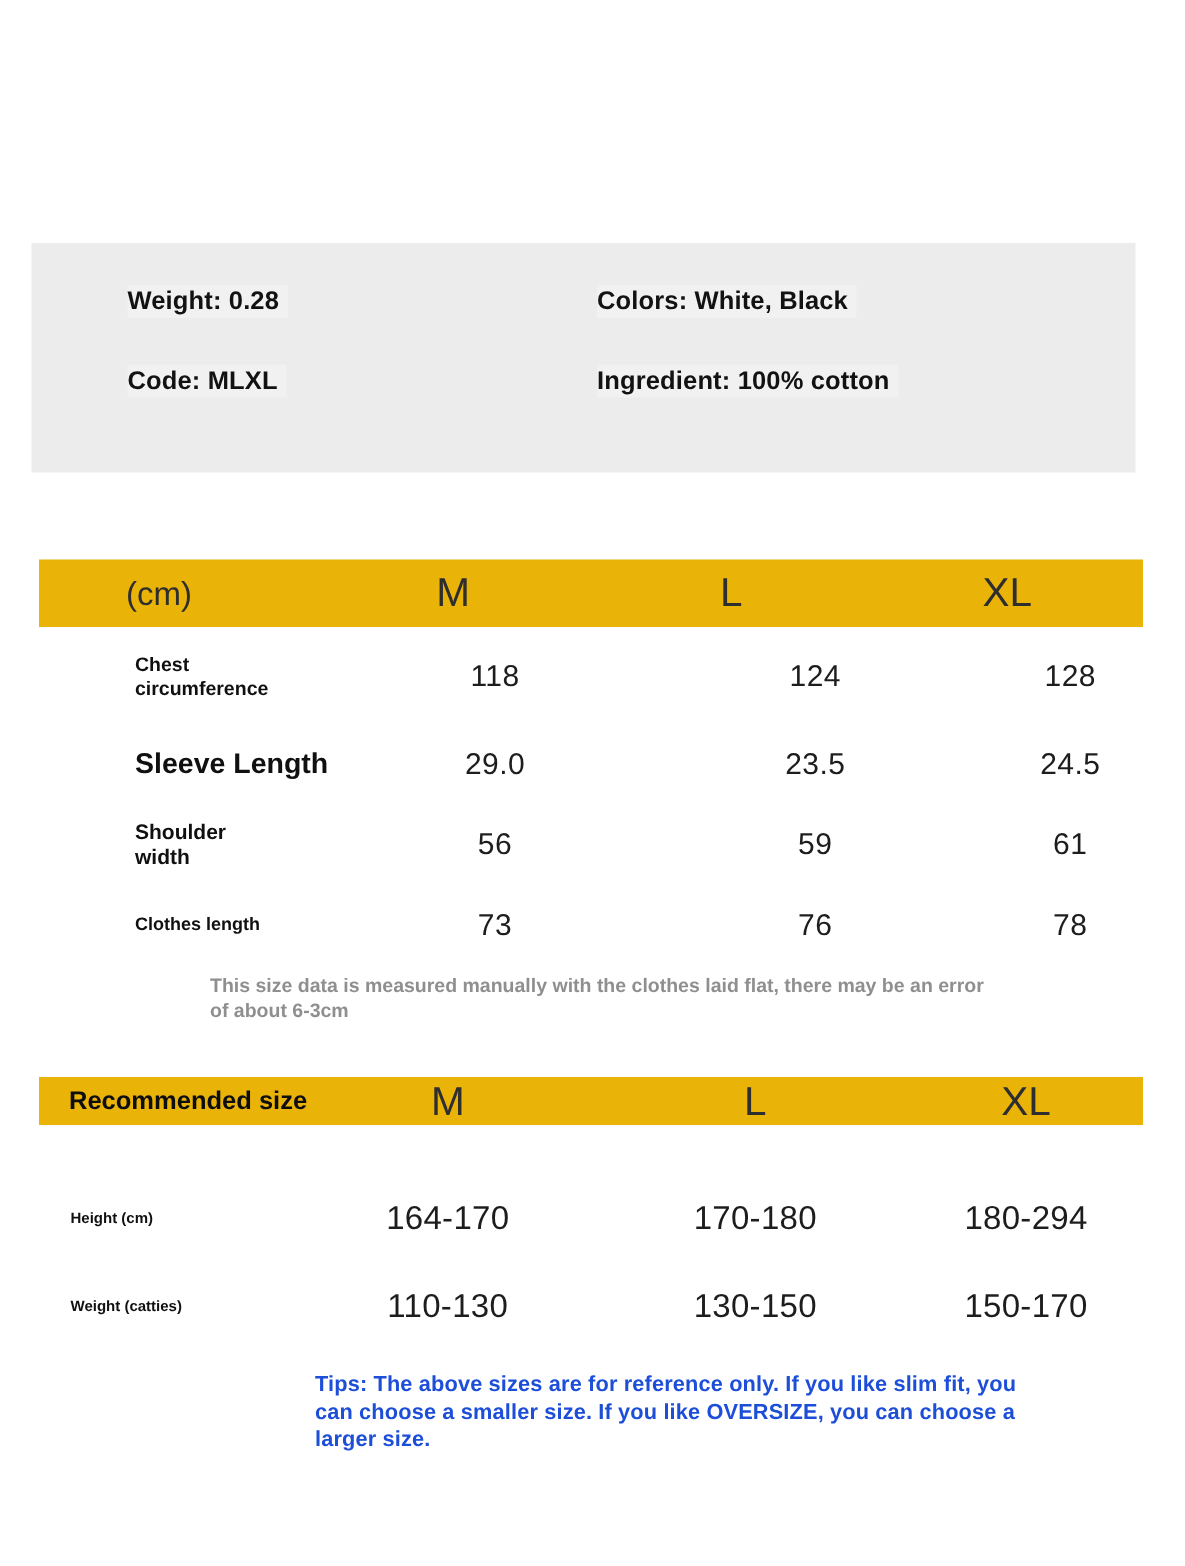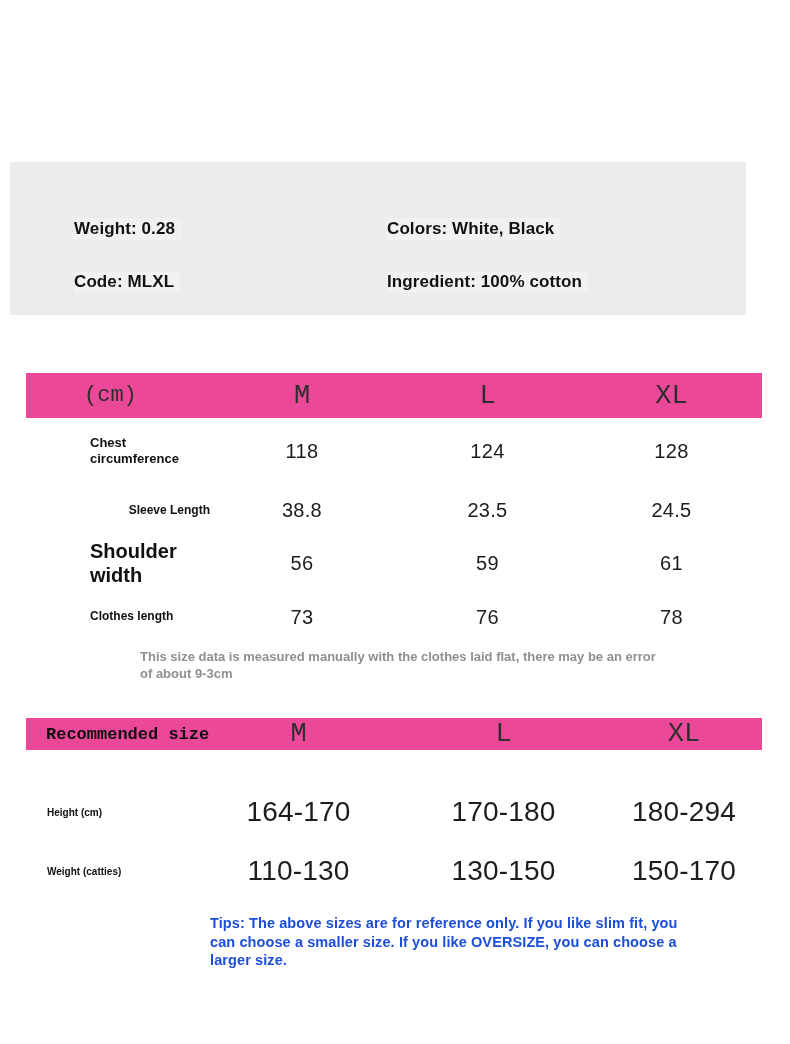--- a/index.html
+++ b/index.html
@@ -2,63 +2,63 @@
 <html><head>
 <meta charset="utf-8">
 <style>
   html,body{margin:0;padding:0;background:#ffffff;}
   .canvas{
     position:relative;width:790px;height:1044px;background:#ffffff;overflow:hidden;
     font-family:"Liberation Sans", sans-serif;color:#111;
   }
   
   .info-box{
-    position:absolute;left:10px;top:162px;width:736px;height:153px;
-    background:#ececec;box-sizing:border-box;padding:56px 0 0 64px;
+    position:absolute;left:21px;top:162px;width:736px;height:153px;
+    background:#ececec;box-sizing:border-box;padding:28px 0 0 64px;
   }
   .info-row{display:grid;grid-template-columns:313px 1fr;height:53px;align-items:start;}
   .info-item{
     font-size:17px;font-weight:700;color:#121212;letter-spacing:.1px;
     background:rgba(255,255,255,0.28);display:inline-block;padding:1px 6px 1px 0;
     width:-moz-fit-content;width:fit-content;
   }
   
   .tbl-header{
-    position:absolute;left:26px;width:736px;background:#ec4899;
-    display:grid;align-items:center;font-family:Liberation Mono, monospace;
+    position:absolute;left:26px;width:736px;background:#eab308;
+    display:grid;align-items:center;
   }
   .size-header{top:373px;height:45px;grid-template-columns:184px 184px 187px 1fr;}
   .unit-cell{font-size:22px;font-weight:400;color:#2e2e2e;padding-left:58px;}
   .col-head{font-size:27px;font-weight:400;color:#2e2e2e;text-align:center;}
   .size-rows{position:absolute;left:26px;top:418px;width:736px;}
-  .size-row{display:grid;grid-template-columns:184px 184px 187px 1fr;align-items:center;}
+  .size-row{display:grid;grid-template-columns:184px 184px 187px 1fr;align-items:center;gap:28px;}
   .row-chest{height:66px;}
   .row-sleeve{height:52px;}
   .row-shoulder{height:54px;}
   .row-clothes{height:54px;}
   .row-label{padding-left:64px;font-weight:700;color:#101010;line-height:1.2;}
   .row-chest .row-label{font-size:13px;width:100px;}
-  .row-sleeve .row-label{font-size:12px;white-space:nowrap;text-align:right;}
-  .row-shoulder .row-label{font-size:20px;width:80px;}
+  .row-sleeve .row-label{font-size:19px;white-space:nowrap;text-align:right;}
+  .row-shoulder .row-label{font-size:14px;width:80px;}
   .row-clothes .row-label{font-size:12px;width:84px;line-height:1.1;}
   .cell-val{font-size:20px;font-weight:400;color:#1d1d1d;text-align:center;letter-spacing:.3px;}
   .size-note{
     position:absolute;left:140px;top:649px;width:524px;
     font-size:13px;font-weight:700;color:#8f8f8f;line-height:16.5px;
     background:rgba(255,255,255,0.6);
   }
   
   .rec-header{top:718px;height:32px;grid-template-columns:170px 205px 205px 1fr;}
   .rec-title{font-size:17px;font-weight:700;color:#0e0e0e;padding-left:20px;white-space:nowrap;}
   .rec-rows{position:absolute;left:26px;top:766px;width:736px;}
   .rec-row{display:grid;grid-template-columns:170px 205px 205px 1fr;align-items:center;height:52px;}
   .rec-row-height{margin-top:20px;}
   .rec-row-weight{margin-top:7px;}
   .rec-label{padding-left:21px;font-weight:700;color:#101010;font-size:10px;white-space:nowrap;}
-  .rec-val{font-size:28px;font-weight:400;color:#1d1d1d;text-align:center;letter-spacing:.2px;}
+  .rec-val{font-size:22px;font-weight:400;color:#1d1d1d;text-align:center;letter-spacing:.2px;}
   .tips{
     position:absolute;left:210px;top:914px;width:478px;
     font-size:14.5px;font-weight:700;color:#1d4ed8;line-height:18.5px;letter-spacing:.1px;
   }
 </style>
 </head>
 <body>
 
 <div class="canvas">
 
@@ -82,39 +82,39 @@
 
   <div class="size-rows">
     <div class="size-row row-chest">
       <span class="row-label">Chest circumference</span>
       <span class="cell-val">118</span>
       <span class="cell-val">124</span>
       <span class="cell-val">128</span>
     </div>
     <div class="size-row row-sleeve">
       <span class="row-label">Sleeve Length</span>
-      <span class="cell-val">38.8</span>
+      <span class="cell-val">29.0</span>
       <span class="cell-val">23.5</span>
       <span class="cell-val">24.5</span>
     </div>
     <div class="size-row row-shoulder">
       <span class="row-label">Shoulder width</span>
       <span class="cell-val">56</span>
       <span class="cell-val">59</span>
       <span class="cell-val">61</span>
     </div>
     <div class="size-row row-clothes">
       <span class="row-label">Clothes length</span>
       <span class="cell-val">73</span>
       <span class="cell-val">76</span>
       <span class="cell-val">78</span>
     </div>
   </div>
 
-  <div class="size-note">This size data is measured manually with the clothes laid flat, there may be an error of about 9-3cm</div>
+  <div class="size-note">This size data is measured manually with the clothes laid flat, there may be an error of about 6-3cm</div>
 
   <div class="tbl-header rec-header">
     <span class="rec-title">Recommended size</span>
     <span class="col-head">M</span>
     <span class="col-head">L</span>
     <span class="col-head">XL</span>
   </div>
 
   <div class="rec-rows">
     <div class="rec-row rec-row-height">

